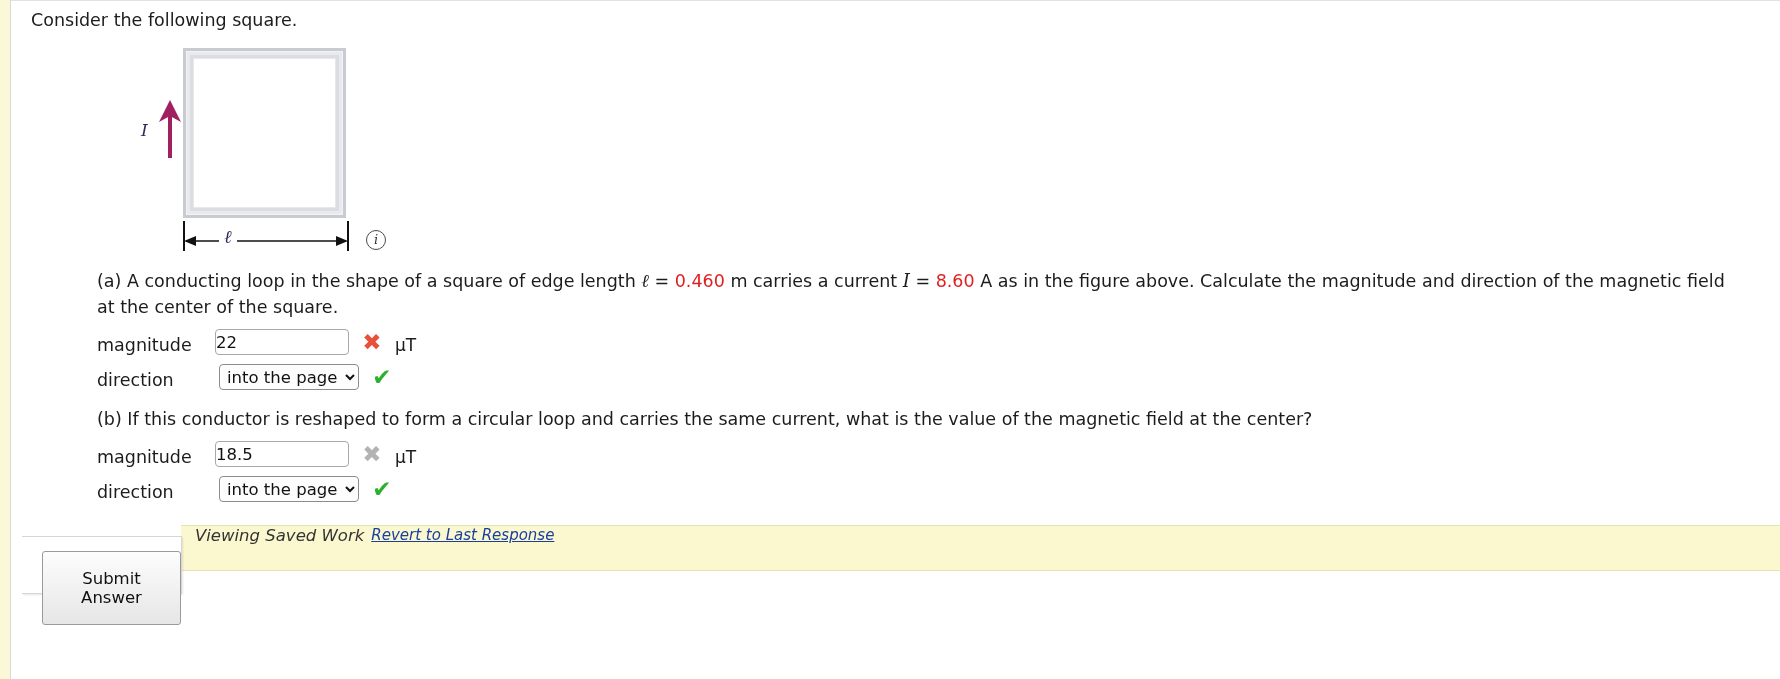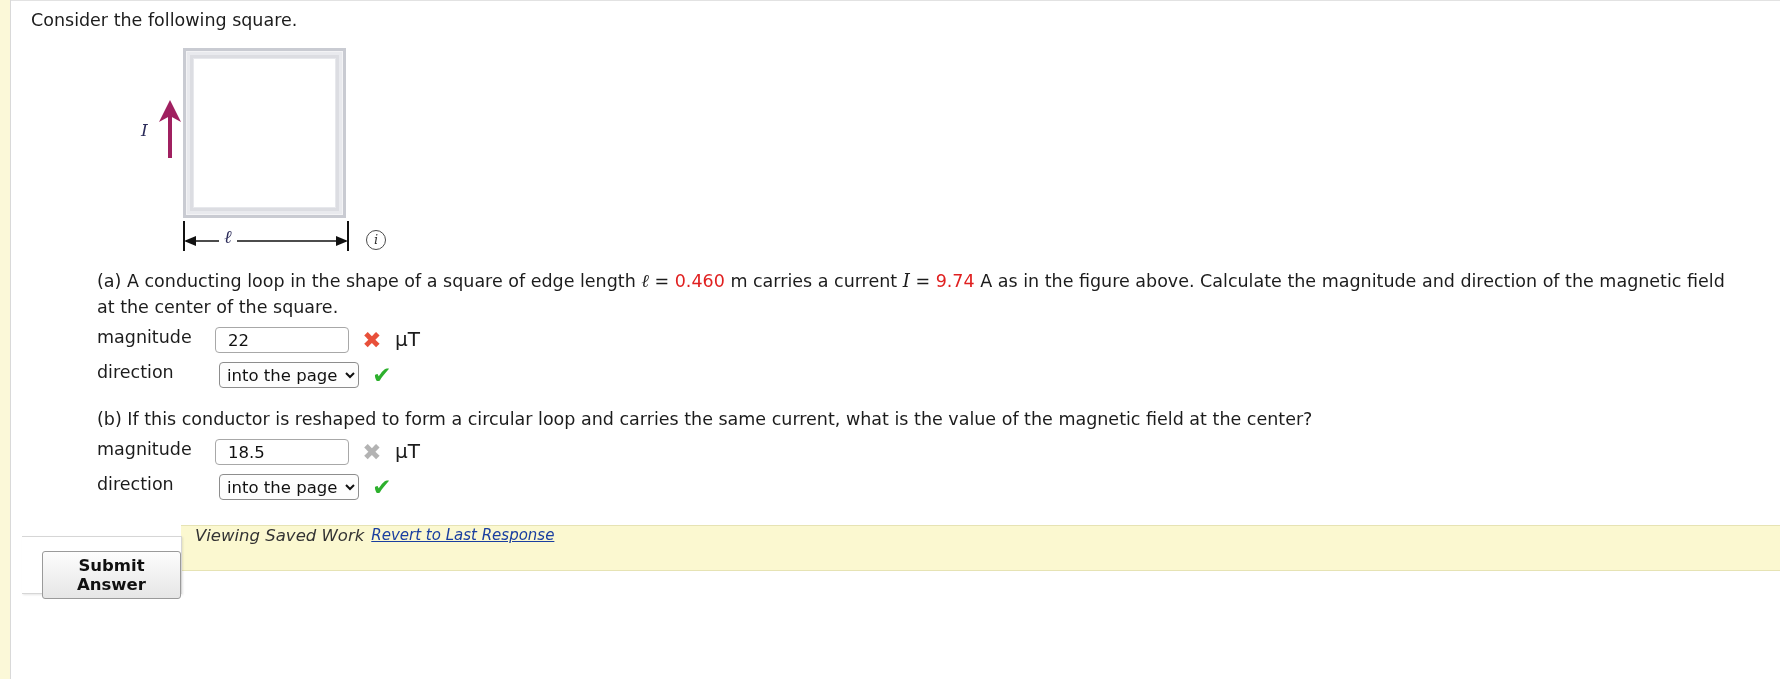--- a/index.html
+++ b/index.html
@@ -123,39 +123,39 @@
   }
   .var {
     font-family: "DejaVu Serif", serif;
     font-style: italic;
     font-size: 18px;
   }
   .val { color: #e02020; margin-top: 31px; }
 
   .answer-row {
     display: flex;
-    align-items: flex-start;
+    align-items: flex-end;
     margin-top: 7px;
     height: 28px;
   }
   .row-label {
     font-size: 17.5px;
     color: #1c1c1c;
     width: 118px;
     display: inline-block;
   }
   .row-label.dir-label { letter-spacing: 0; }
 
   input.magnitude-input {
     width: 134px;
     height: 26px;
     font-family: "DejaVu Sans", sans-serif;
     font-size: 16.5px;
     color: #111;
-    padding: 1px 12px;
+    padding: 1px 0;
     border: 1px solid #a8a8a8;
     border-radius: 4px;
     background: #fff;
     outline: none;
   }
   select.direction-select {
     width: 140px;
     height: 26px;
     font-family: "DejaVu Sans", sans-serif;
     font-size: 16.5px;
@@ -164,21 +164,21 @@
     border: 1px solid #8d8d8d;
     border-radius: 4px;
     background: #fdfdfd;
   }
   .select-wrap { margin-left: 4px; }
 
   .mark { width: 30px; text-align: center; font-size: 23px; font-weight: bold; margin-left: 8px; }
   .mark.wrong { color: #e8503a; }
   .mark.wrong-muted { color: #b3b3b3; }
   .mark.right { color: #2db02d; }
-  .unit { font-size: 20px; color: #1c1c1c; margin-left: 8px; }
+  .unit { font-size: 17px; color: #1c1c1c; margin-left: 8px; }
 
   
   .status-bar {
     position: absolute;
     left: 170px; top: 525px;
     width: 1599px; height: 46px;
     background: #fbf8d0;
     border-top: 1px solid #e6e3b4;
     border-bottom: 1px solid #e6e3b4;
     display: flex;
@@ -204,29 +204,28 @@
     left: 11px; top: 536px;
     width: 160px; height: 58px;
     background: #ffffff;
     border: 1px solid #d6d6d6;
     border-left: none;
     box-shadow: 1px 1px 2px rgba(0,0,0,.10);
   }
   .submit-button {
     position: absolute;
     left: 20px; top: 14px;
-    padding: 4px 12px;
+    padding: 17px 12px;
     font-family: "DejaVu Sans", sans-serif;
     font-size: 16.5px;
     color: #111;
     background: linear-gradient(#fdfdfd, #e6e6e6);
     border: 1px solid #9a9a9a;
     border-radius: 3px;
     cursor: pointer;
-    font-weight: bold;
   }
 </style>
 </head>
 <body>
 
 <div class="left-strip"></div>
 <div class="left-rule"></div>
 <div class="top-rule"></div>
 
 <div class="page">
@@ -262,21 +261,21 @@
   <div class="qblock qa">
     <div class="qtext">
       <span>(a)</span>
       <span>A conducting loop in the shape of a square of edge length</span>
       <span class="var">ℓ</span>
       <span>=</span>
       <span class="val">0.460</span>
       <span>m carries a current</span>
       <span class="var">I</span>
       <span>=</span>
-      <span class="val">9.74</span>
+      <span class="val">8.60</span>
       <span>A as in the figure above. Calculate the magnitude and direction of the magnetic field at the center of the square.</span>
     </div>
 
     <div class="answer-row">
       <span class="row-label">magnitude</span>
       <input class="magnitude-input" type="text" value="22" style="">
       <span class="mark wrong">✖</span>
       <span class="unit">µT</span>
     </div>
 

